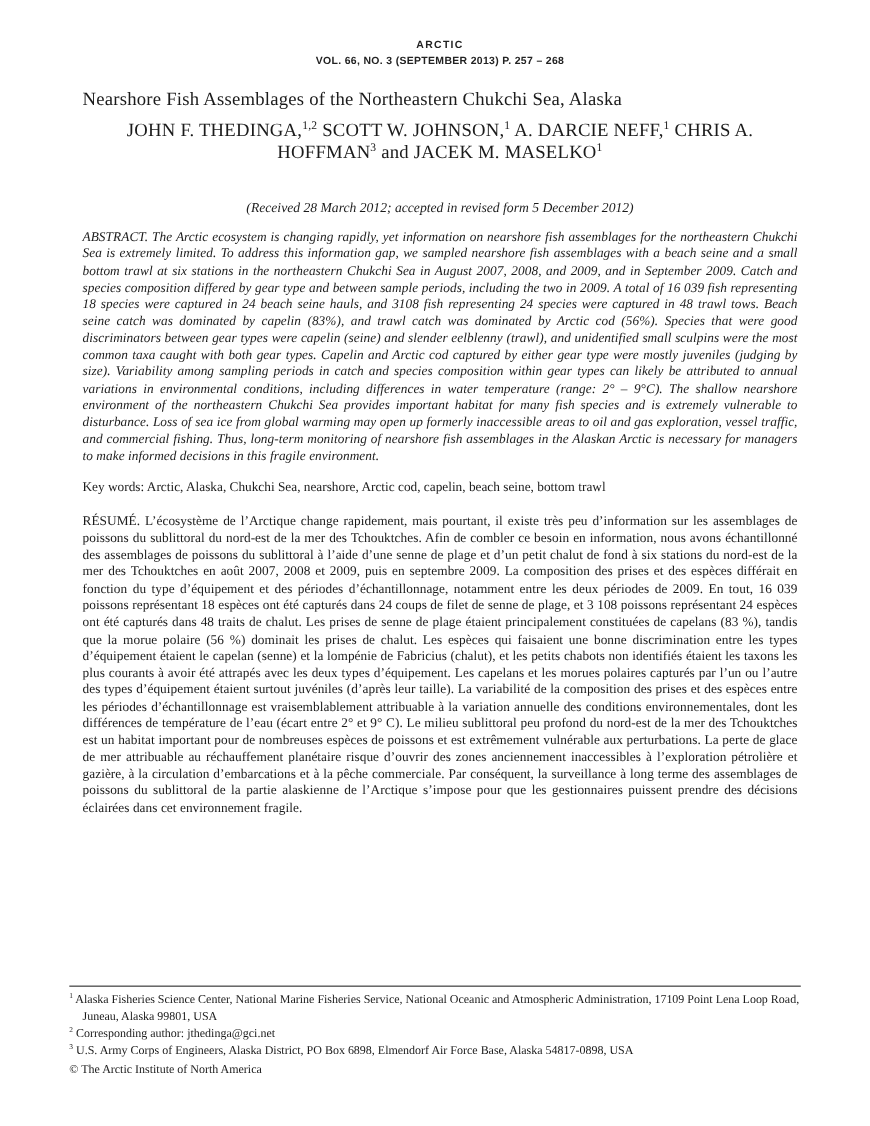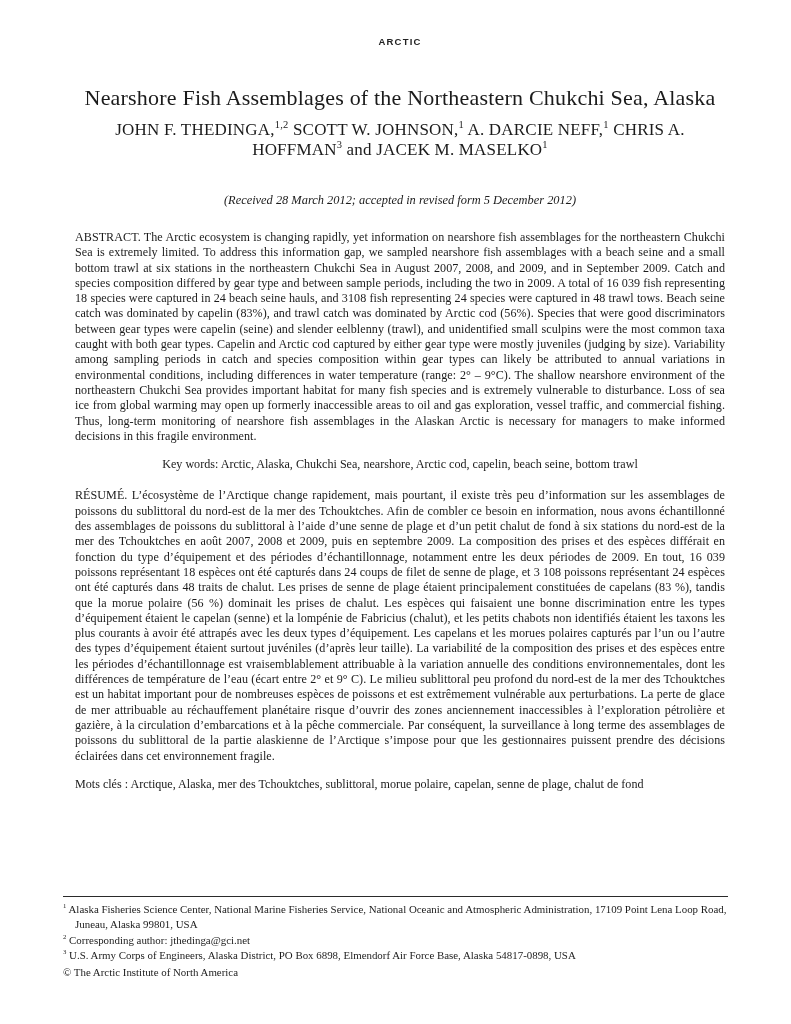--- a/index.html
+++ b/index.html
@@ -22,23 +22,23 @@
   .masthead {
     text-align: center;
     padding-top: 36px;
     font-family: "Liberation Sans", sans-serif;
     font-weight: bold;
     color: #222;
   }
   .journal-name { font-size: 9.5px; letter-spacing: 1.2px; }
   .issue-line { font-size: 9.5px; letter-spacing: 0.3px; margin-top: 3px; }
   .title {
-    margin: 38px 0 0 0;
-    text-align: center;
-    font-size: 22px;
+    margin: 19px 0 0 0;
+    text-align: left;
+    font-size: 17px;
     font-weight: normal;
     letter-spacing: 0.2px;
   }
   .authors {
     margin-top: 9px;
     text-align: center;
     font-size: 17px;
     letter-spacing: 0.2px;
   }
   .authors sup, .fn sup {
@@ -51,22 +51,22 @@
     text-align: center;
     font-style: italic;
     font-size: 12.4px;
   }
   .para {
     font-size: 12.1px;
     line-height: 15.3px;
     text-align: justify;
     letter-spacing: 0.05px;
   }
-  .abstract  { margin-top: 22px; }
-  .keywords  { margin-top: 13px; font-size: 12.1px; line-height: 15.3px; text-align: center; }
+  .abstract  { margin-top: 11px; font-style: italic; }
+  .keywords  { margin-top: 13px; font-size: 12.1px; line-height: 15.3px; }
   .resume    { margin-top: 16px; }
   .motscles  { margin-top: 13px; font-size: 12.1px; line-height: 15.3px; }
   .traduit   { margin-top: 25px; padding-left: 38px; font-size: 12.1px; }
   .traduit .jt { font-style: italic; }
   .footnotes {
     position: absolute;
     left: 63px;
     width: 665px;
     top: 896px;
     border-top: 1px solid #2a2a2a;
@@ -79,35 +79,35 @@
 </style>
 </head>
 <body>
 
 <div class="page">
 
   <div class="content">
 
     <header class="masthead">
       <div class="journal-name">ARCTIC</div>
+      <div class="issue-line">VOL. 66, NO. 3 (SEPTEMBER 2013) P. 257 – 268</div>
     </header>
 
     <h1 class="title">Nearshore Fish Assemblages of the Northeastern Chukchi Sea, Alaska</h1>
 
     <div class="authors"><span><span>JOHN F. THEDINGA,</span><sup>1,2</sup></span><span><span> SCOTT W. JOHNSON,</span><sup>1</sup></span><span><span> A. DARCIE NEFF,</span><sup>1</sup></span><span><span> CHRIS A. HOFFMAN</span><sup>3</sup></span><span><span> and JACEK M. MASELKO</span><sup>1</sup></span></div>
 
     <div class="received">(Received 28 March 2012; accepted in revised form 5 December 2012)</div>
 
     <p class="para abstract">ABSTRACT. The Arctic ecosystem is changing rapidly, yet information on nearshore fish assemblages for the northeastern Chukchi Sea is extremely limited. To address this information gap, we sampled nearshore fish assemblages with a beach seine and a small bottom trawl at six stations in the northeastern Chukchi Sea in August 2007, 2008, and 2009, and in September 2009. Catch and species composition differed by gear type and between sample periods, including the two in 2009. A total of 16 039 fish representing 18 species were captured in 24 beach seine hauls, and 3108 fish representing 24 species were captured in 48 trawl tows. Beach seine catch was dominated by capelin (83%), and trawl catch was dominated by Arctic cod (56%). Species that were good discriminators between gear types were capelin (seine) and slender eelblenny (trawl), and unidentified small sculpins were the most common taxa caught with both gear types. Capelin and Arctic cod captured by either gear type were mostly juveniles (judging by size). Variability among sampling periods in catch and species composition within gear types can likely be attributed to annual variations in environmental conditions, including differences in water temperature (range: 2° – 9°C). The shallow nearshore environment of the northeastern Chukchi Sea provides important habitat for many fish species and is extremely vulnerable to disturbance. Loss of sea ice from global warming may open up formerly inaccessible areas to oil and gas exploration, vessel traffic, and commercial fishing. Thus, long-term monitoring of nearshore fish assemblages in the Alaskan Arctic is necessary for managers to make informed decisions in this fragile environment.</p>
 
     <p class="keywords">Key words: Arctic, Alaska, Chukchi Sea, nearshore, Arctic cod, capelin, beach seine, bottom trawl</p>
 
     <p class="para resume">RÉSUMÉ. L’écosystème de l’Arctique change rapidement, mais pourtant, il existe très peu d’information sur les assemblages de poissons du sublittoral du nord-est de la mer des Tchouktches. Afin de combler ce besoin en information, nous avons échantillonné des assemblages de poissons du sublittoral à l’aide d’une senne de plage et d’un petit chalut de fond à six stations du nord-est de la mer des Tchouktches en août 2007, 2008 et 2009, puis en septembre 2009. La composition des prises et des espèces différait en fonction du type d’équipement et des périodes d’échantillonnage, notamment entre les deux périodes de 2009. En tout, 16 039 poissons représentant 18 espèces ont été capturés dans 24 coups de filet de senne de plage, et 3 108 poissons représentant 24 espèces ont été capturés dans 48 traits de chalut. Les prises de senne de plage étaient principalement constituées de capelans (83 %), tandis que la morue polaire (56 %) dominait les prises de chalut. Les espèces qui faisaient une bonne discrimination entre les types d’équipement étaient le capelan (senne) et la lompénie de Fabricius (chalut), et les petits chabots non identifiés étaient les taxons les plus courants à avoir été attrapés avec les deux types d’équipement. Les capelans et les morues polaires capturés par l’un ou l’autre des types d’équipement étaient surtout juvéniles (d’après leur taille). La variabilité de la composition des prises et des espèces entre les périodes d’échantillonnage est vraisemblablement attribuable à la variation annuelle des conditions environnementales, dont les différences de température de l’eau (écart entre 2° et 9° C). Le milieu sublittoral peu profond du nord-est de la mer des Tchouktches est un habitat important pour de nombreuses espèces de poissons et est extrêmement vulnérable aux perturbations. La perte de glace de mer attribuable au réchauffement planétaire risque d’ouvrir des zones anciennement inaccessibles à l’exploration pétrolière et gazière, à la circulation d’embarcations et à la pêche commerciale. Par conséquent, la surveillance à long terme des assemblages de poissons du sublittoral de la partie alaskienne de l’Arctique s’impose pour que les gestionnaires puissent prendre des décisions éclairées dans cet environnement fragile.</p>
 
-    <p class="motscles">Mots clés : Arctique, Alaska, mer des Tchouktches, sublittoral, morue polaire, capelan, senne de plage, chalut de fond</p>
 
 
   </div>
 
   <footer class="footnotes">
     <div class="fn"><sup>1</sup> <span>Alaska Fisheries Science Center, National Marine Fisheries Service, National Oceanic and Atmospheric Administration, 17109 Point Lena Loop Road, Juneau, Alaska 99801, USA</span></div>
     <div class="fn"><sup>2</sup> <span>Corresponding author: jthedinga@gci.net</span></div>
     <div class="fn"><sup>3</sup> <span>U.S. Army Corps of Engineers, Alaska District, PO Box 6898, Elmendorf Air Force Base, Alaska 54817-0898, USA</span></div>
     <div class="copyright">© The Arctic Institute of North America</div>
   </footer>

